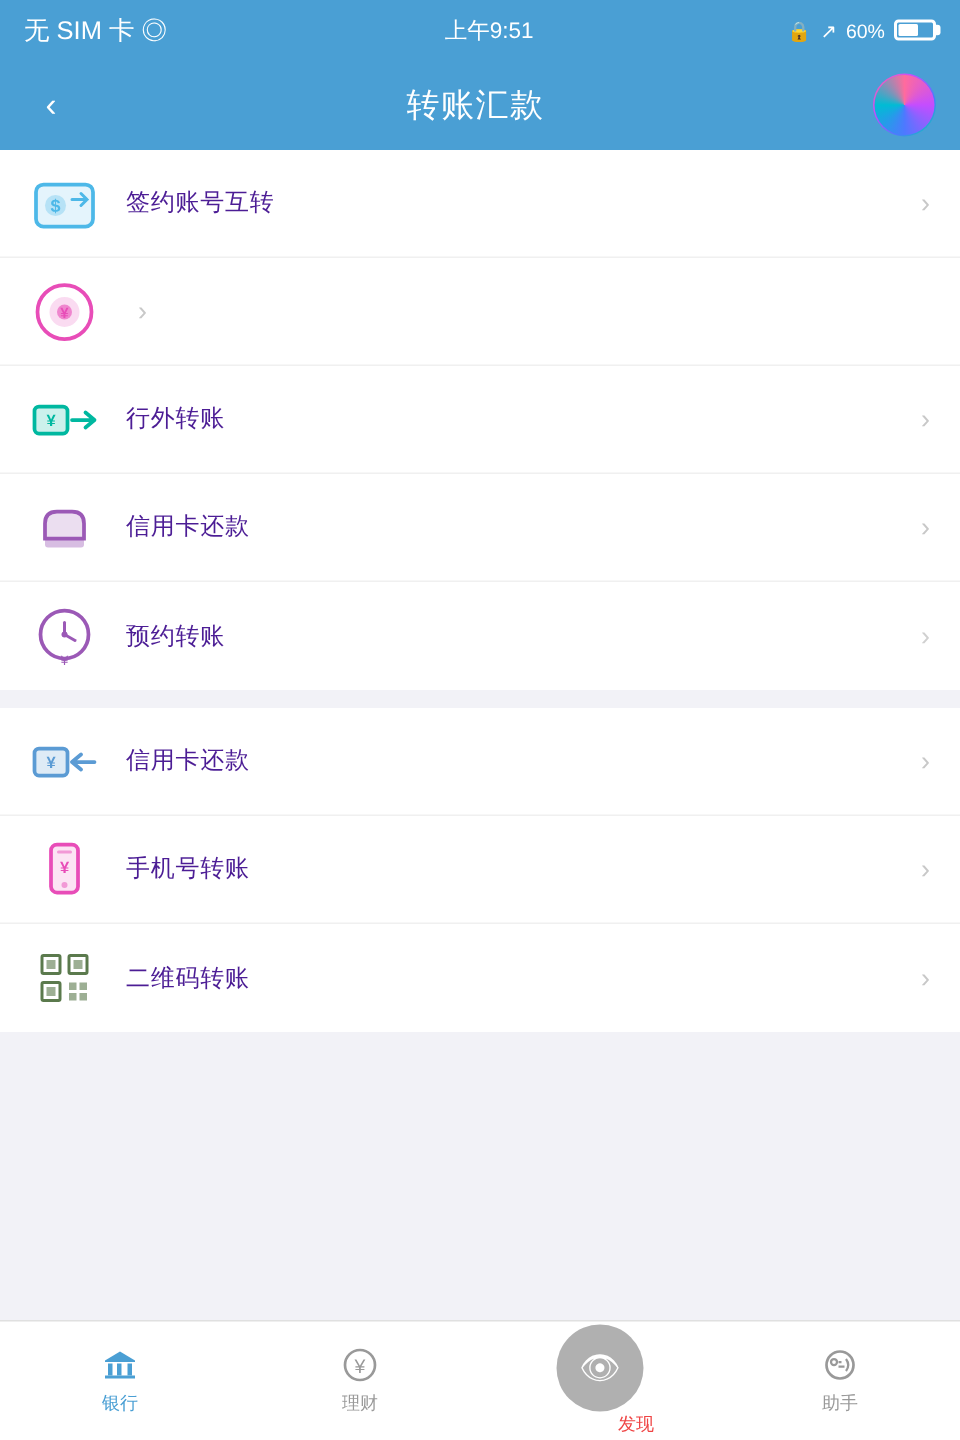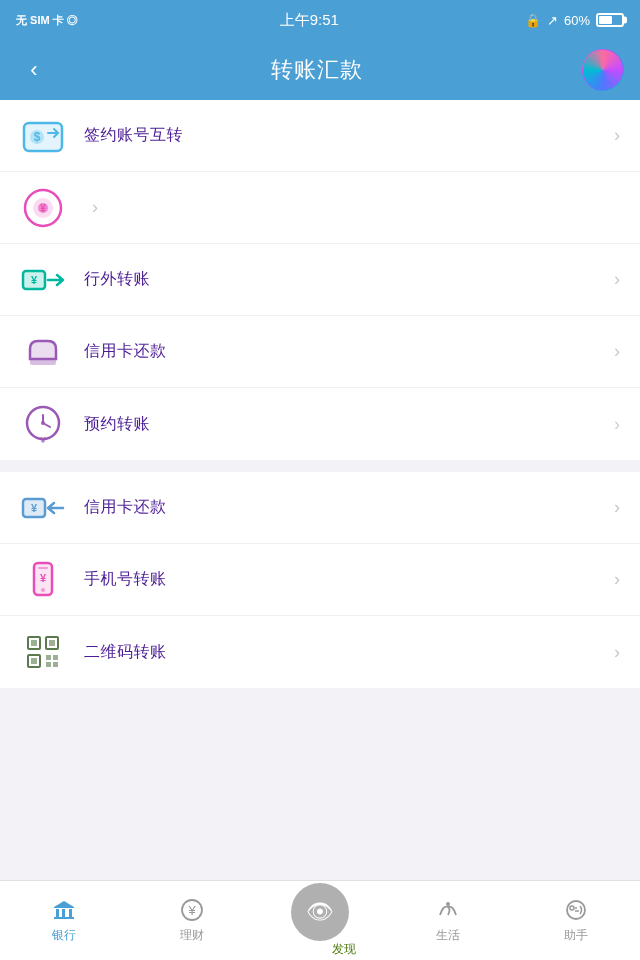--- a/index.html
+++ b/index.html
@@ -18,21 +18,21 @@
       width: 100%;
       height: 40px;
       background: #4a9fd4;
       display: flex;
       align-items: center;
       justify-content: space-between;
       padding: 0 16px;
       color: white;
       font-size: 14px;
     }
-    .status-left { display: flex; align-items: center; gap: 6px; font-size: 11px; font-weight: bold; }
+    .status-left { display: flex; align-items: center; gap: 6px; font-size: 17px; }
     .status-center { font-size: 15px; font-weight: 500; margin-left: 16px; }
     .status-right { display: flex; align-items: center; gap: 6px; font-size: 13px; }
     .battery-icon {
       display: inline-flex; align-items: center;
       border: 2px solid white; border-radius: 3px;
       width: 28px; height: 14px; padding: 1px;
       position: relative;
     }
     .battery-icon::after {
       content: '';
@@ -368,33 +368,23 @@
         <text x="13" y="18" text-anchor="middle" font-size="13" fill="#999">¥</text>
       </svg>
     </div>
     <span class="tab-label">理财</span>
   </div>
 
   <div class="tab-center">
     <div class="discovery-btn">
       <div class="discovery-eye">👁</div>
     </div>
-    <span style="font-size:12px;color:#4d7c0f;margin-top:-2px;margin-left:48px;">发现</span>
-  </div>
-
-  <div class="tab-item">
-    <div class="tab-icon" style="color:#999">
-      <svg width="26" height="26" viewBox="0 0 26 26">
-        <path d="M5 18 Q8 8 13 10 Q16 12 13 18" fill="none" stroke="#999" stroke-width="1.8"></path>
-        <path d="M21 18 Q18 8 13 10" fill="none" stroke="#999" stroke-width="1.8"></path>
-        <circle cx="13" cy="7" r="2" fill="#999"></circle>
-      </svg>
-    </div>
-    <span class="tab-label">生活</span>
-  </div>
+    <span style="font-size:12px;color:#ef4444;margin-top:-2px;margin-left:48px;">发现</span>
+  </div>
+
 
   <div class="tab-item">
     <div class="tab-icon" style="color:#999">
       <svg width="26" height="26" viewBox="0 0 26 26">
         <circle cx="13" cy="13" r="9" fill="none" stroke="#999" stroke-width="1.8"></circle>
         <circle cx="9" cy="11" r="2" fill="none" stroke="#999" stroke-width="1.5"></circle>
         <path d="M17 9 Q20 13 17 17" fill="none" stroke="#999" stroke-width="1.5"></path>
         <line x1="12" y1="11" x2="14" y2="11" stroke="#999" stroke-width="1.5"></line>
         <line x1="12" y1="14" x2="16" y2="14" stroke="#999" stroke-width="1.5"></line>
       </svg>

